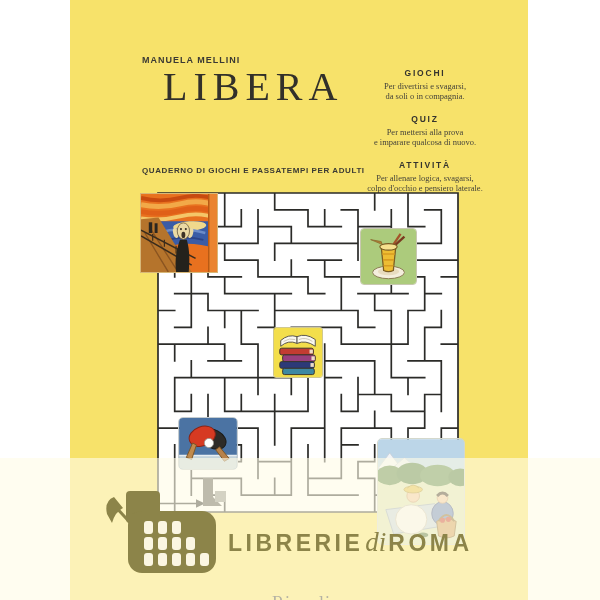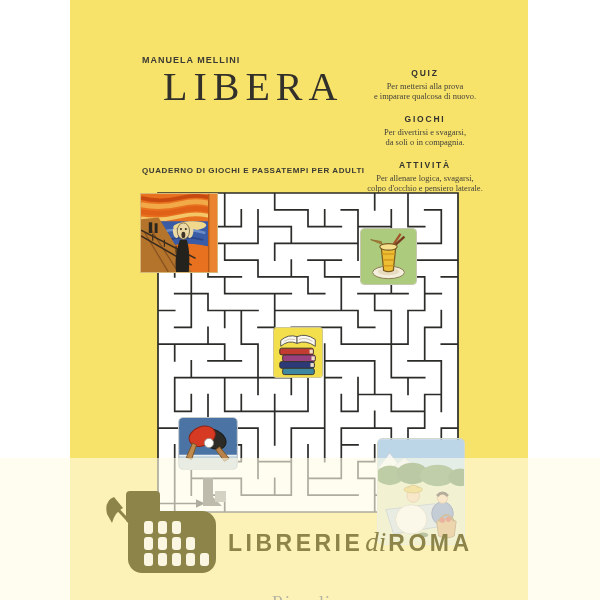--- a/index.html
+++ b/index.html
@@ -36,28 +36,28 @@
 <div class="page">
 
   <div class="cover"></div>
 
   <div class="author">MANUELA MELLINI</div>
   <div class="title l1">LIBERA</div>
   <div class="subtitle">QUADERNO DI GIOCHI E PASSATEMPI PER ADULTI</div>
 
   <div class="features">
     <div class="feature">
+      <div class="fh">GIOCHI</div>
+      <div class="fl">Per divertirsi e svagarsi,</div>
+      <div class="fl">da soli o in compagnia.</div>
+    </div>
+    <div class="feature">
       <div class="fh">QUIZ</div>
       <div class="fl">Per mettersi alla prova</div>
       <div class="fl">e imparare qualcosa di nuovo.</div>
-    </div>
-    <div class="feature">
-      <div class="fh">GIOCHI</div>
-      <div class="fl">Per divertirsi e svagarsi,</div>
-      <div class="fl">da soli o in compagnia.</div>
     </div>
     <div class="feature">
       <div class="fh">ATTIVITÀ</div>
       <div class="fl">Per allenare logica, svagarsi,</div>
       <div class="fl">colpo d'occhio e pensiero laterale.</div>
     </div>
   </div>
 
   <svg class="maze" width="348" height="332" viewBox="0 0 348 332">
     <rect x="33" y="5" width="300" height="319" fill="#ffffff"></rect>

